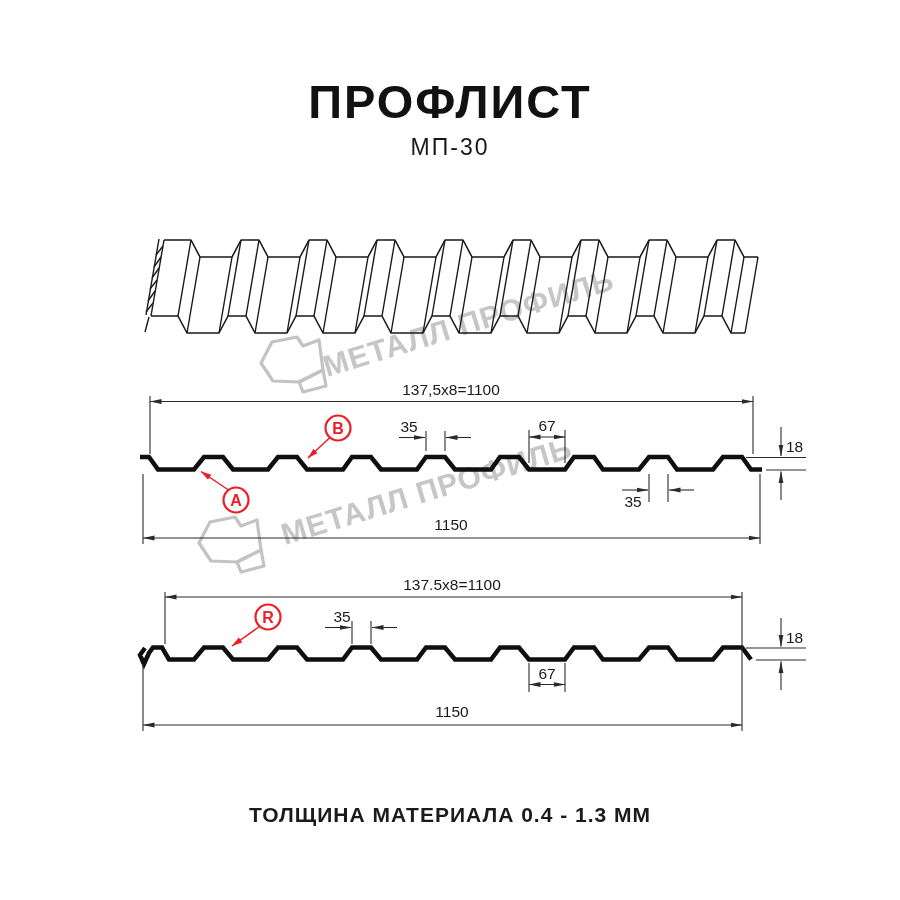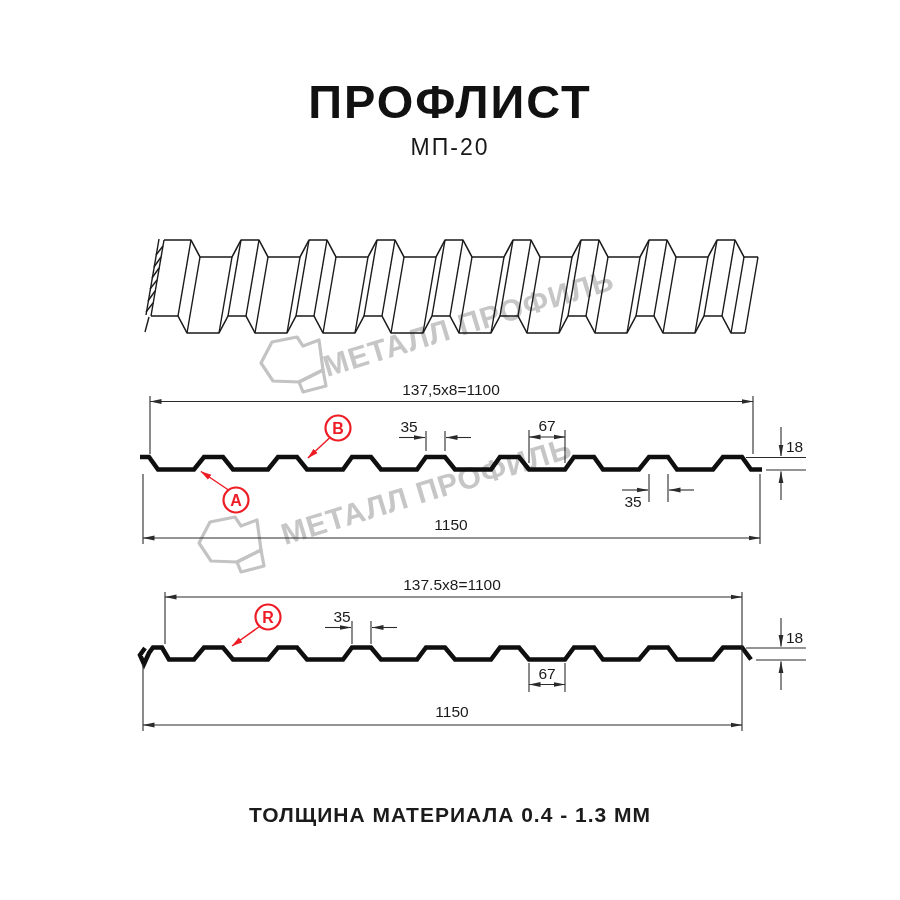--- a/index.html
+++ b/index.html
@@ -24,21 +24,21 @@
   .callout{stroke:#ee1c25;stroke-width:2.2;fill:none;}
   .leader{stroke:#ee1c25;stroke-width:1.5;fill:none;}
   .callout-letter{font-size:16px;font-weight:bold;fill:#ee1c25;text-anchor:middle;}
 </style>
 </head>
 <body>
 
 <div class="page">
 
   <div class="title">ПРОФЛИСТ</div>
-  <div class="subtitle">МП-20</div>
+  <div class="subtitle">МП-30</div>
 
   <svg width="900" height="900" viewBox="0 0 900 900">
     <defs>
       <marker id="ad" viewBox="0 0 12 6" refX="11.5" refY="3" markerWidth="12" markerHeight="6" markerUnits="userSpaceOnUse" orient="auto-start-reverse">
         <path d="M0,0.6 L12,3 L0,5.4 Z" fill="#2b2b2b"></path>
       </marker>
       <marker id="ar" viewBox="0 0 11 7" refX="10.5" refY="3.5" markerWidth="11" markerHeight="7" markerUnits="userSpaceOnUse" orient="auto">
         <path d="M0,0.5 L11,3.5 L0,6.5 Z" fill="#ee1c25"></path>
       </marker>
     </defs>

